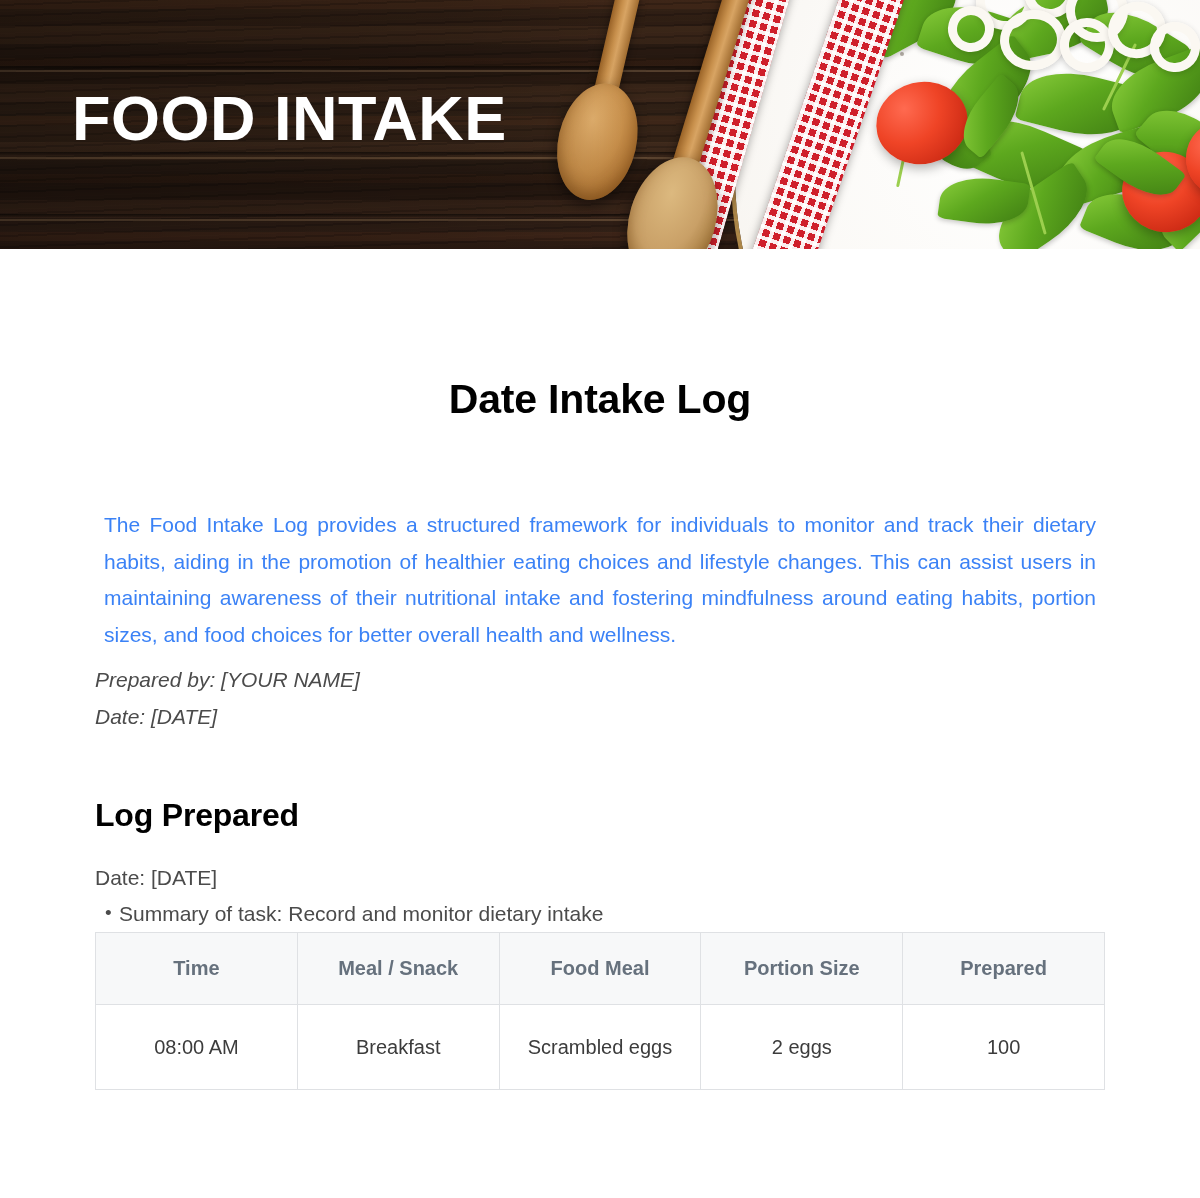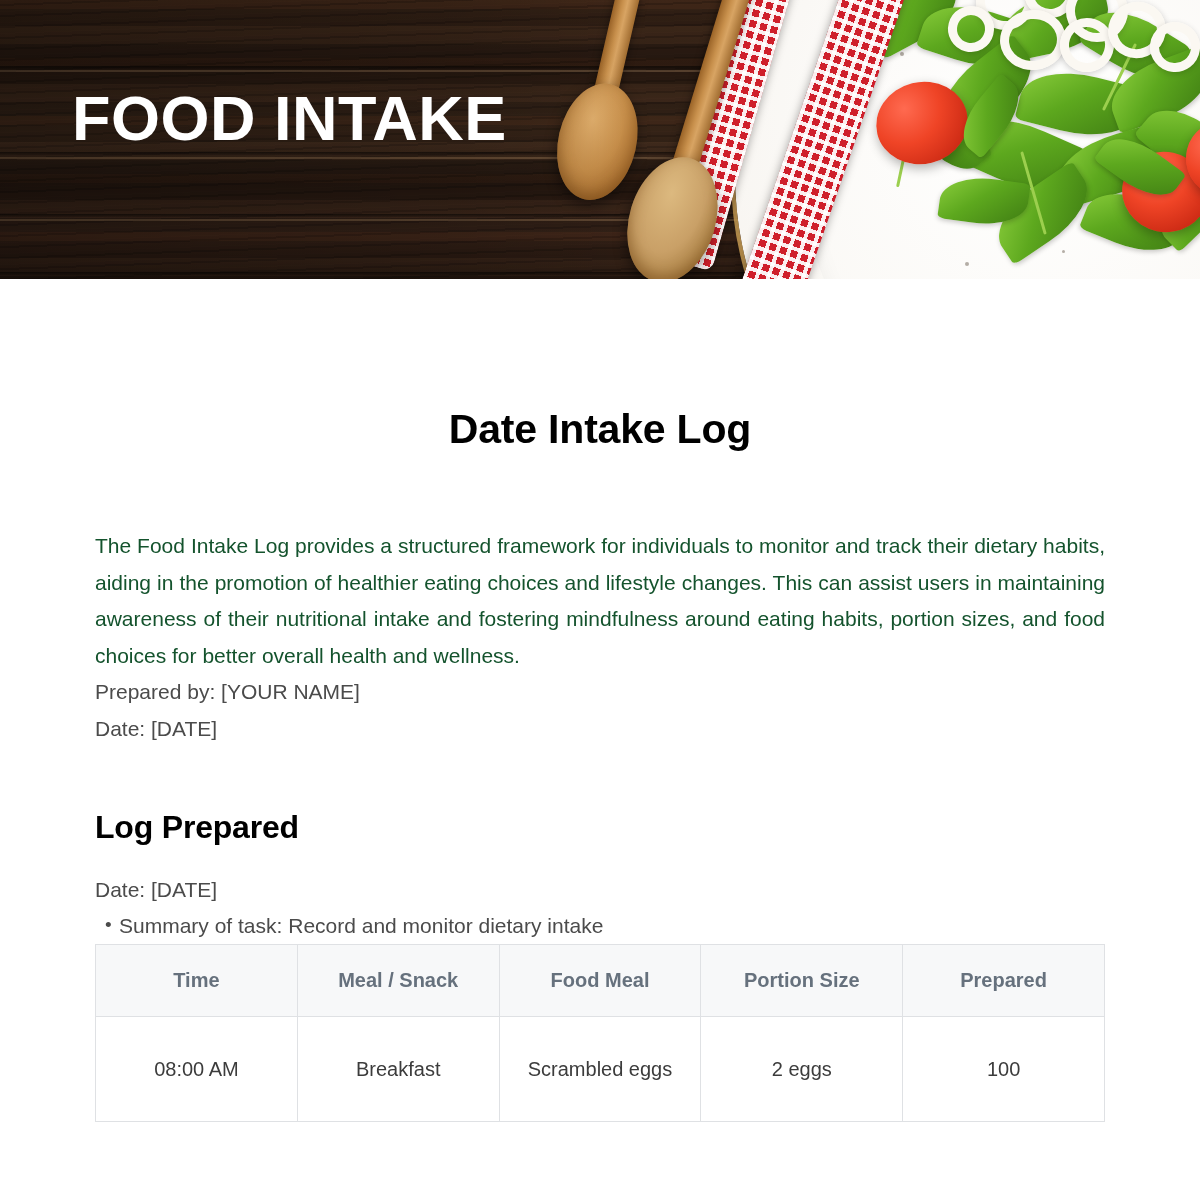--- a/index.html
+++ b/index.html
@@ -13,21 +13,21 @@
     height: 1198px;
     overflow: hidden;
     font-family: "Liberation Sans", sans-serif;
     -webkit-font-smoothing: antialiased;
   }
 
   
   .banner {
     position: relative;
     width: 1200px;
-    height: 279px;
+    height: 249px;
     overflow: hidden;
     background: #8b5cf6;
   }
   .banner-photo {
     position: absolute;
     inset: 0;
     width: 1200px;
     height: 287px;
   }
 
@@ -222,33 +222,34 @@
   .doc-title {
     margin: 0;
     padding-top: 127px;
     text-align: center;
     font-size: 41px;
     font-weight: bold;
     color: #000000;
     letter-spacing: -0.2px;
   }
   .intro {
-    margin: 0;
+    margin: 9px;
     padding-top: 75px;
     text-align: justify;
     font-size: 21px;
     line-height: 36.5px;
-    color: #14532d;
+    color: #3b82f6;
   }
   .meta-line {
     margin: 0;
     font-size: 21px;
     line-height: 36.5px;
     color: #4b4b4b;
     text-align: left;
+    font-style: italic;
   }
   .section-title {
     margin: 0;
     padding-top: 62px;
     font-size: 32px;
     font-weight: bold;
     color: #000000;
     letter-spacing: -0.2px;
   }
   .overview-date {
@@ -293,21 +294,21 @@
   .log-table th {
     background: #f7f8f9;
     height: 72px;
     font-size: 20px;
     font-weight: bold;
     color: #66717d;
     padding: 0 8px;
   }
   .log-table td {
     background: #ffffff;
-    height: 105px;
+    height: 85px;
     font-size: 20px;
     font-weight: normal;
     color: #3c3c3c;
     padding: 14px 18px;
     line-height: 34px;
   }
 </style>
 </head>
 <body>
 

